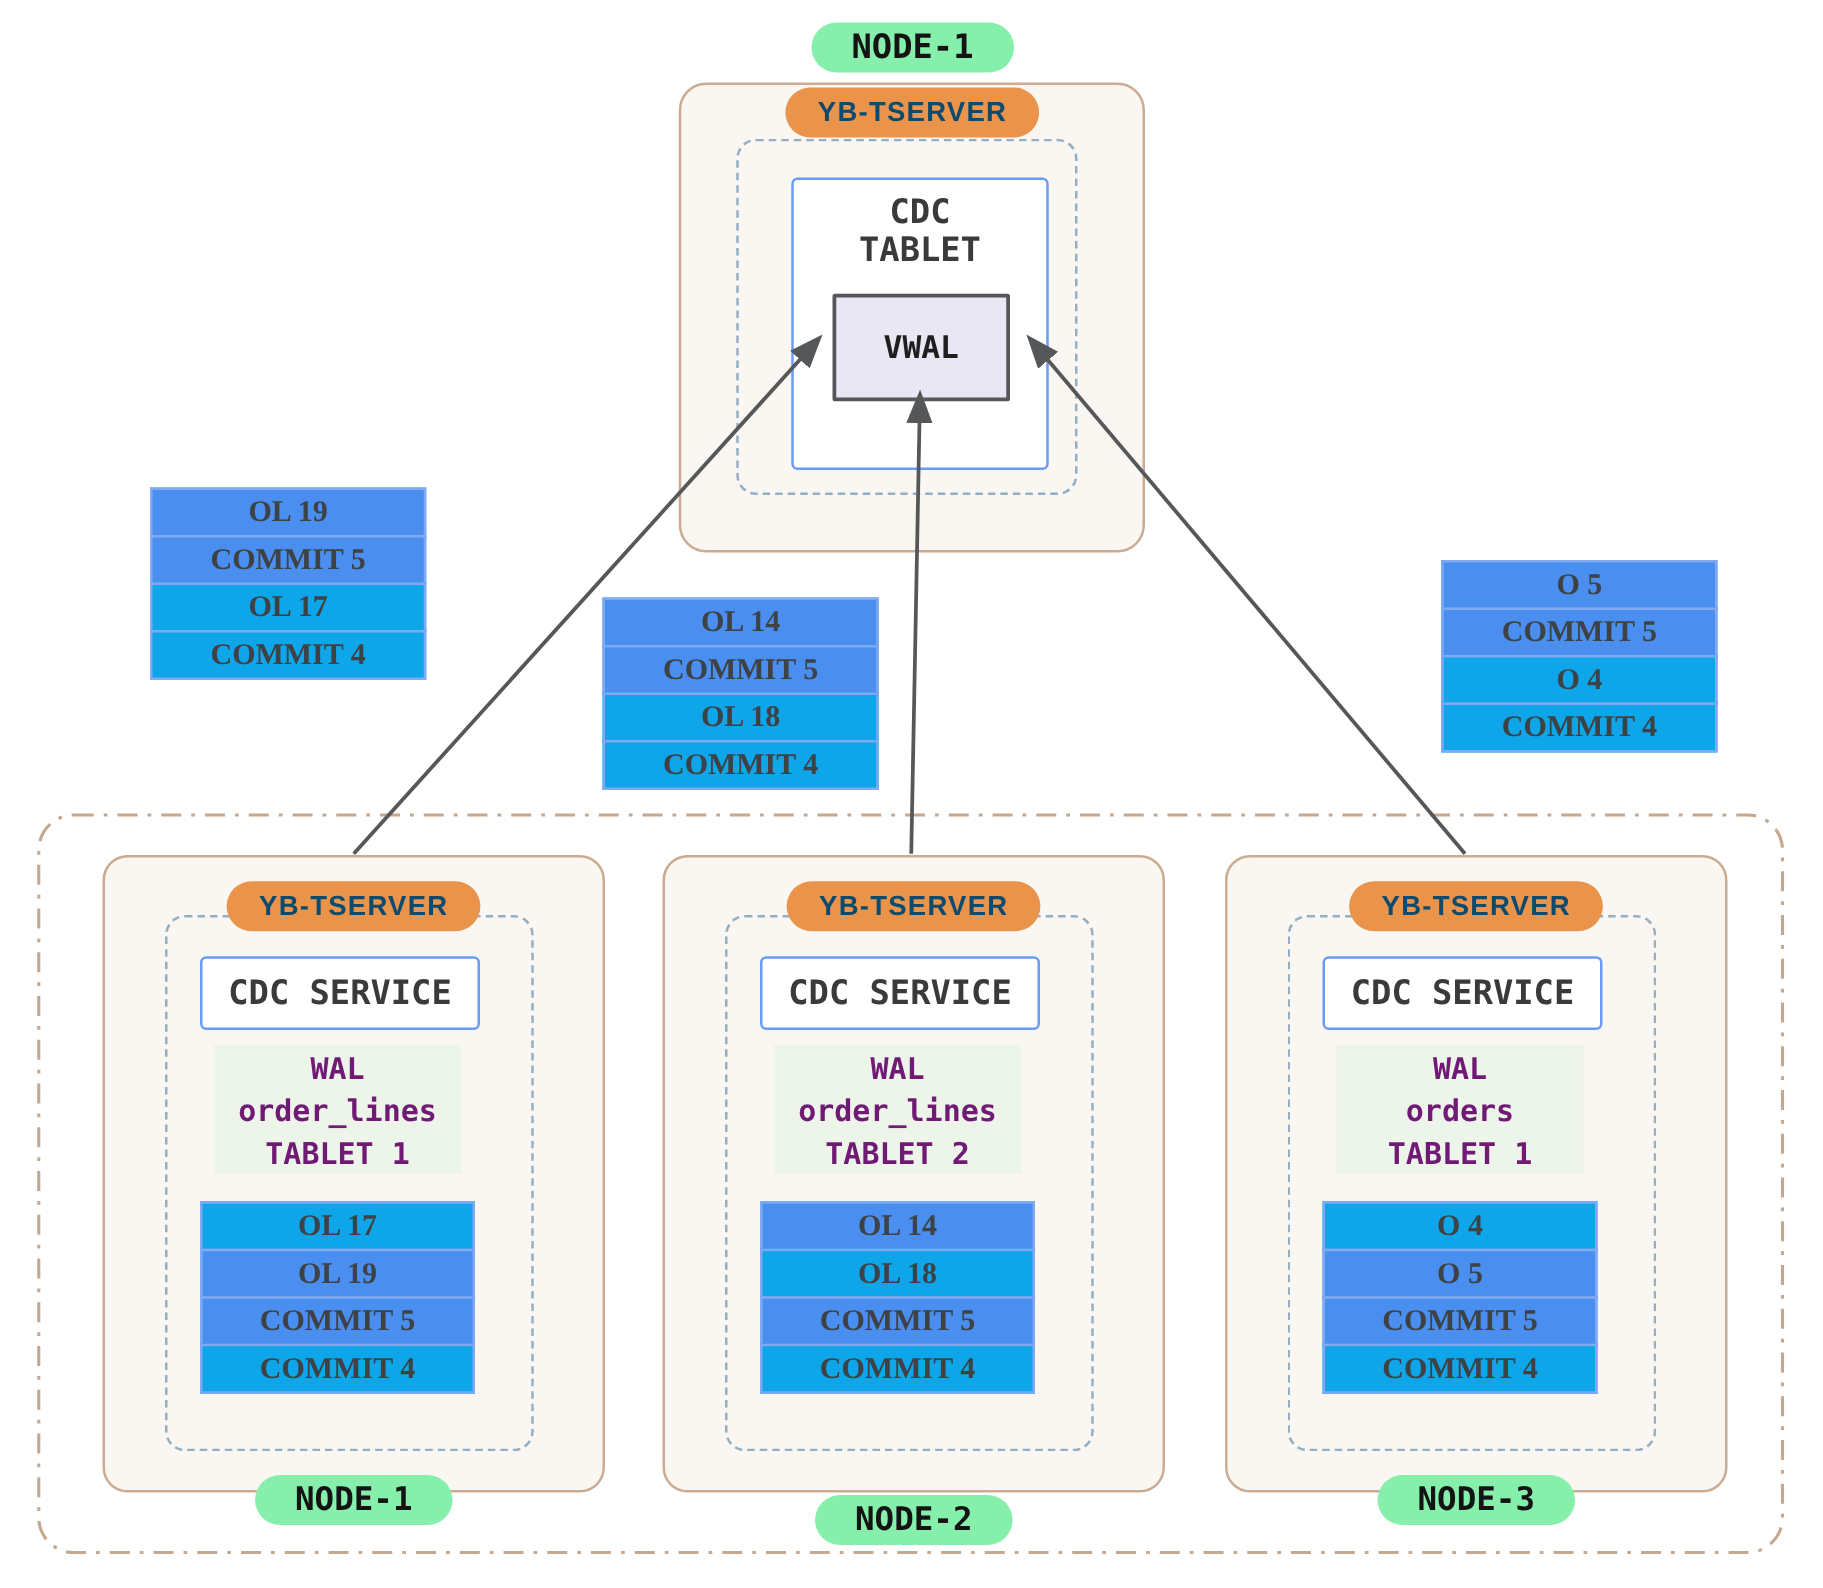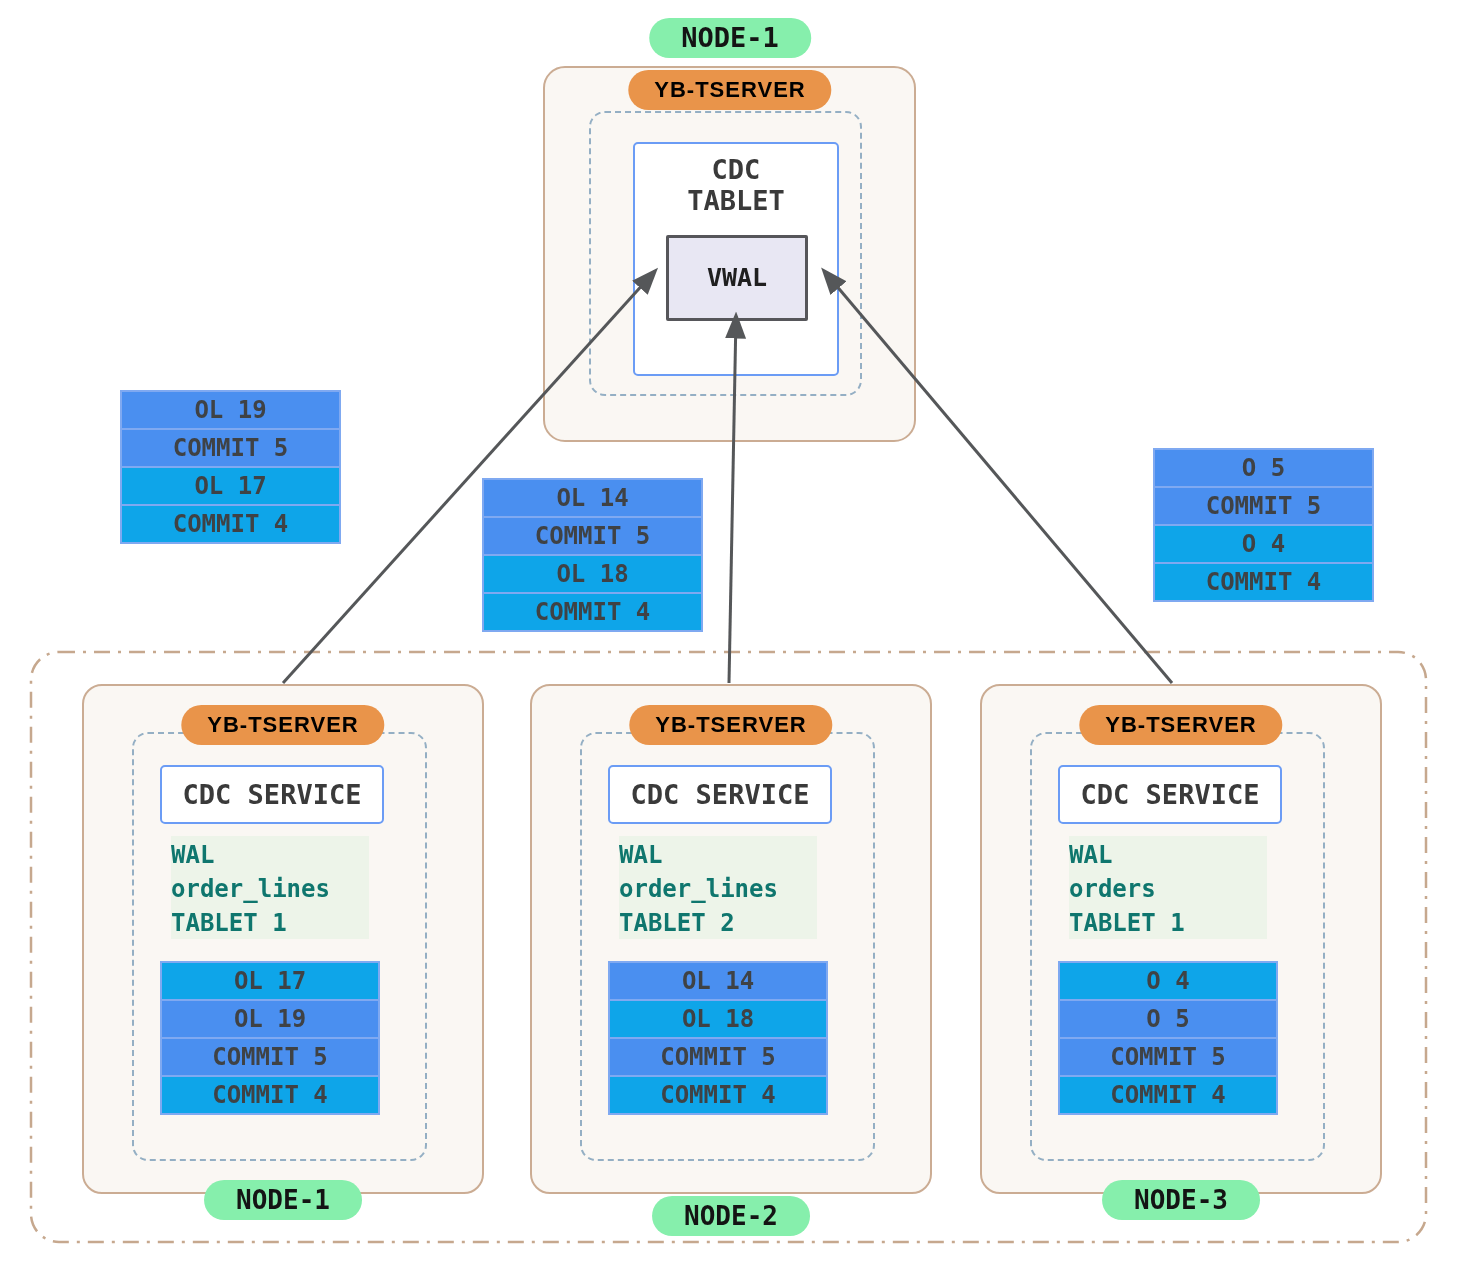--- a/index.html
+++ b/index.html
@@ -13,21 +13,21 @@
     background:#faf7f3;border:2.5px solid #cbac93;border-radius:22px;
   }
   
   .pill-gray{
     background:#86efac;color:#141414;border-radius:22px;
     font-weight:bold;font-size:26px;line-height:40px;height:40px;
     padding:0 32px;white-space:nowrap;z-index:6;
   }
   
   .pill-orange{
-    background:#e9944a;color:#000000;border-radius:21px;
+    background:#e9944a;color:#0c4a6e;border-radius:21px;
     font-family:"Liberation Sans","DejaVu Sans",sans-serif;
     font-weight:bold;font-size:22px;letter-spacing:1px;line-height:40px;height:40px;
     padding:0 26px;white-space:nowrap;z-index:6;
   }
   .center-x{left:50%;transform:translateX(-50%);}
   
   .dashed-box{
     border:2.5px dashed #94afc4;border-radius:16px;background:transparent;z-index:2;
   }
   
@@ -35,28 +35,28 @@
     background:#ffffff;border:2px solid #6b9cf5;border-radius:5px;
     color:#3a3a3a;font-weight:bold;font-size:27px;text-align:center;
   }
   
   .vwal-box{
     background:#e8e7f3;border:3px solid #56565a;border-radius:2px;
     color:#1f1f1f;font-weight:bold;font-size:25px;text-align:center;
   }
   
   .wal-box{
-    background:#edf4e9;color:#0f766e;font-weight:bold;font-size:24px;
-    text-align:left;line-height:34px;padding-top:2px;
+    background:#edf4e9;color:#701a75;font-weight:bold;font-size:24px;
+    text-align:center;line-height:34px;padding-top:2px;
   }
   
   .stack{z-index:3;}
   .row{
     position:relative;height:36px;border:2px solid #7fa9f1;margin-top:-2px;
-    text-align:center;font-weight:bold;font-size:24px;line-height:36px;color:#3f4245;
+    text-align:center;font-weight:bold;font-size:24px;line-height:36px;color:#3f4245;font-family:Liberation Serif, serif;
   }
   .row:first-child{margin-top:0;}
   .row[data-color="blue"]{background:#4a8ff0;}
   .row[data-color="green"]{background:#0ea5e9;}
   
   .node{
     position:absolute;top:684px;width:398px;height:506px;
     background:#faf7f3;border:2.5px solid #cbac93;border-radius:20px;
   }
   svg.overlay{position:absolute;left:0;top:0;pointer-events:none;}

